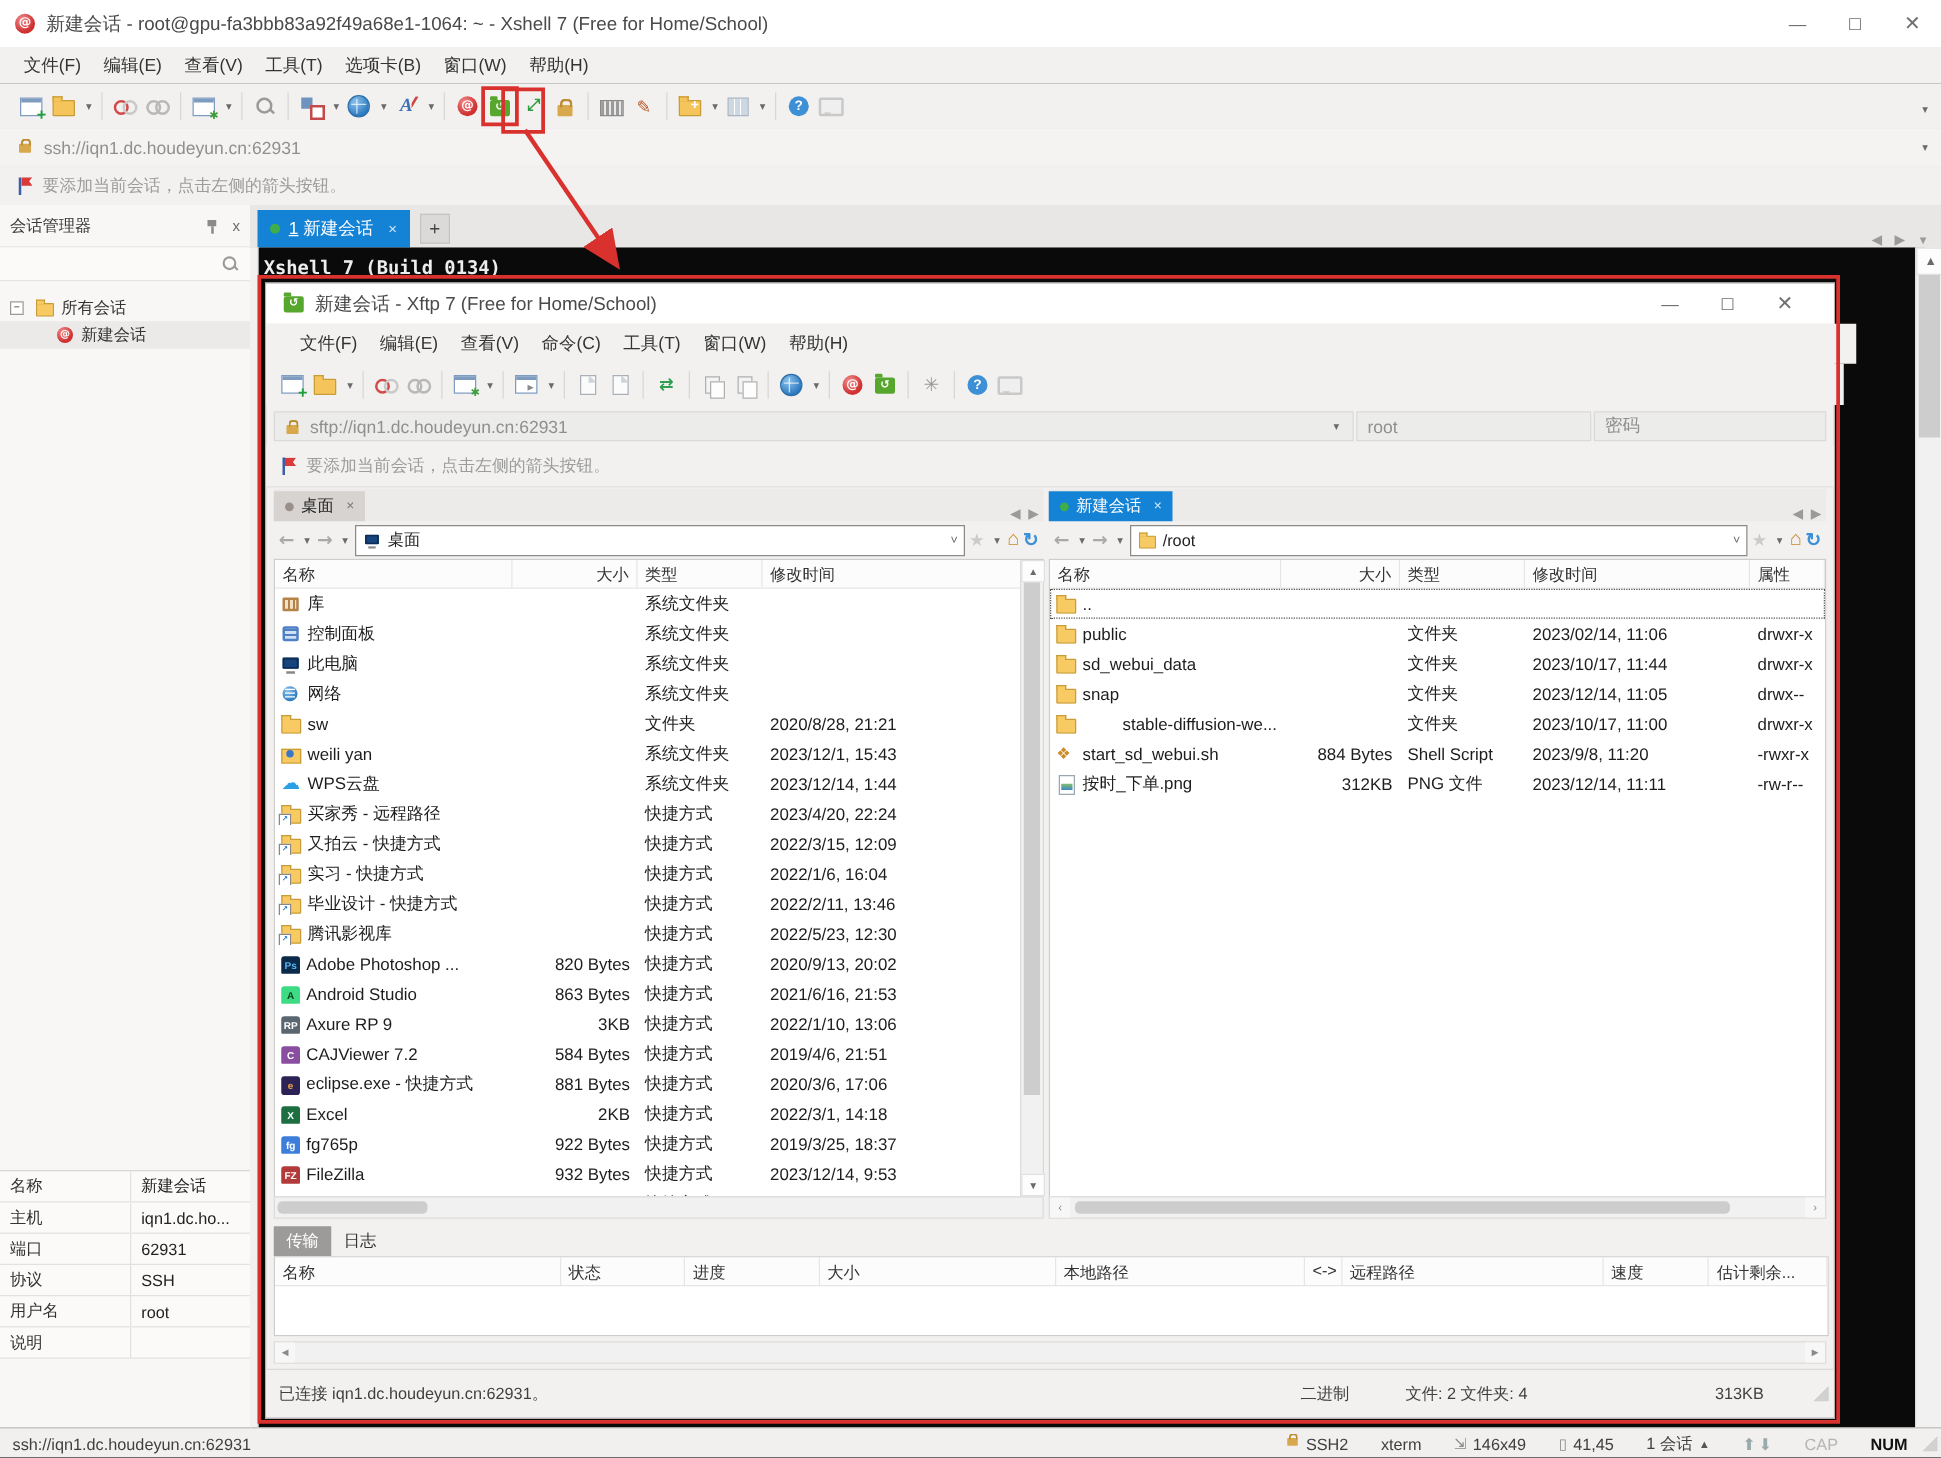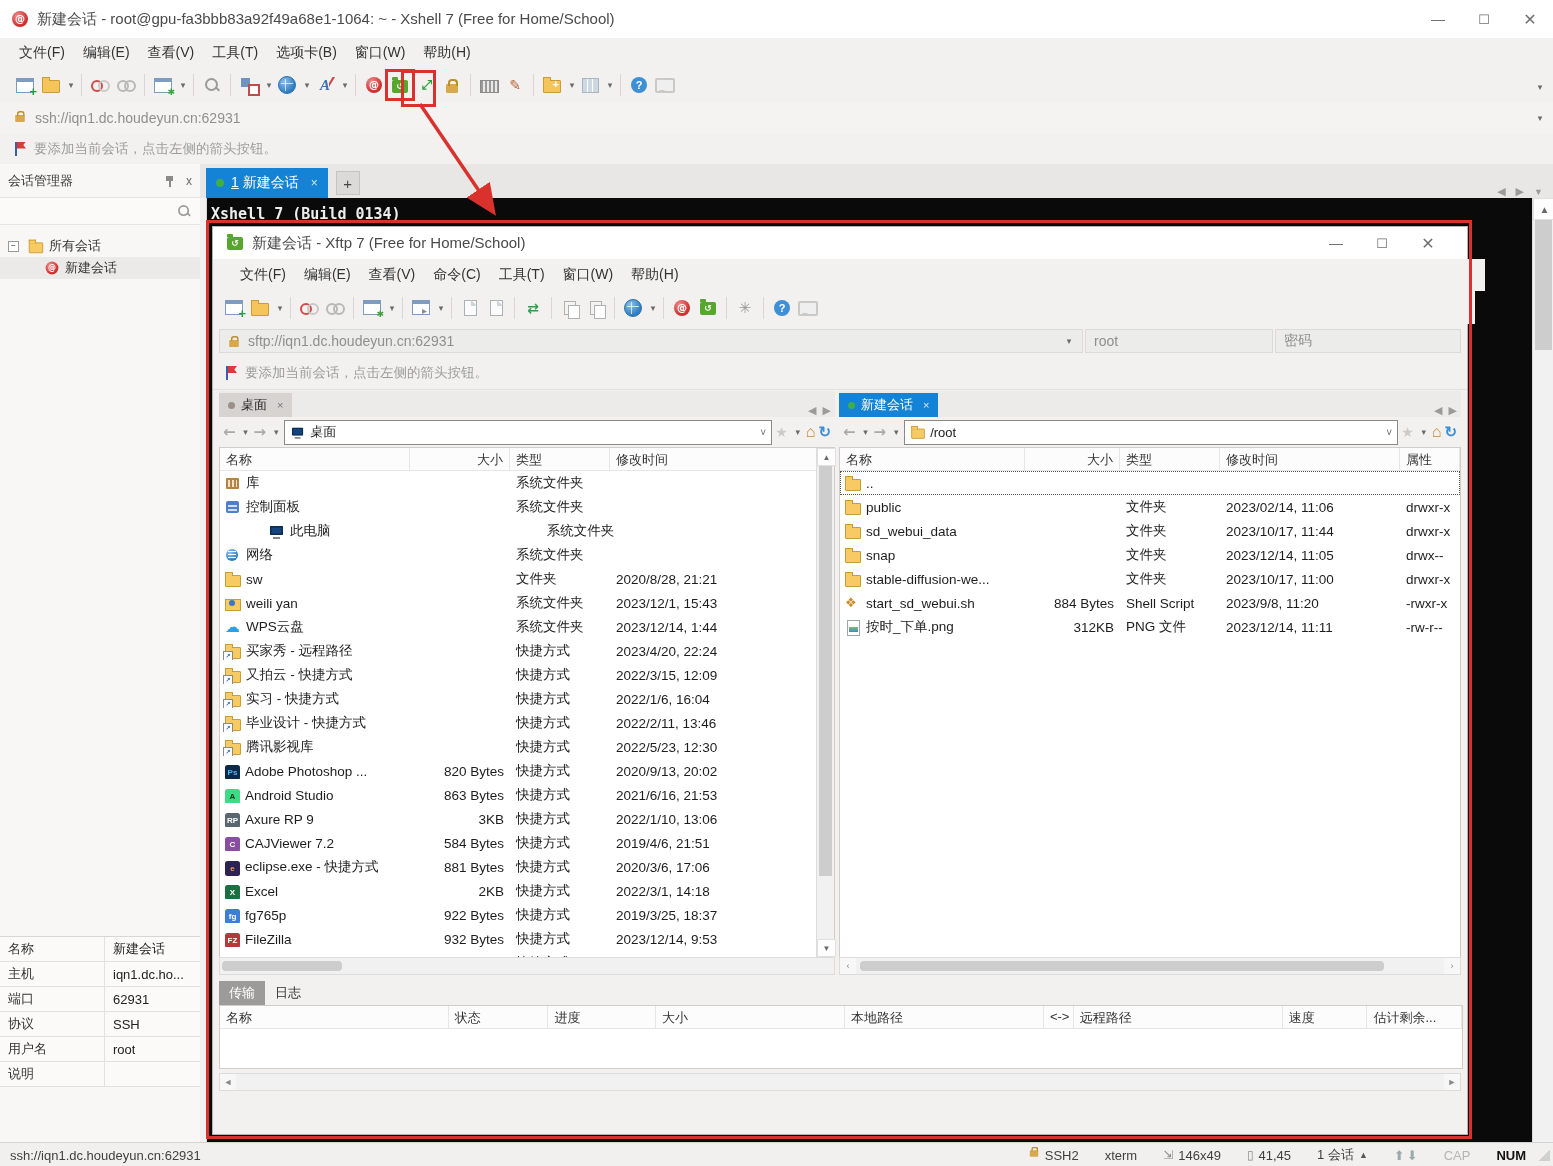--- a/index.html
+++ b/index.html
@@ -494,21 +494,21 @@
           <div class="fl-row">
             <span class="fl-cell" style="width: 190px; padding: 0px 2px;">
               <span class="fic fic-cpanel"></span>
               <span>控制面板</span>
             </span>
             <span class="fl-cell r" style="width: 100px;"></span>
             <span class="fl-cell" style="width: 100px;">系统文件夹</span>
             <span class="fl-cell" style="width: 207px;"></span>
           </div>
           <div class="fl-row">
-            <span class="fl-cell" style="width: 190px; padding: 0px 2px; margin-left: 44px;">
+            <span class="fl-cell" style="width: 190px; padding: 0px 2px;">
               <span class="fic fic-computer"></span>
               <span>此电脑</span>
             </span>
             <span class="fl-cell r" style="width: 100px;"></span>
             <span class="fl-cell" style="width: 100px;">系统文件夹</span>
             <span class="fl-cell" style="width: 207px;"></span>
           </div>
           <div class="fl-row">
             <span class="fl-cell" style="width: 190px; padding: 0px 2px;">
               <span class="fic fic-network"></span>
@@ -761,21 +761,21 @@
             <span class="fl-cell" style="width: 185px; padding: 0px 2px;">
               <span class="fic fic-folder"></span>
               <span>snap</span>
             </span>
             <span class="fl-cell r" style="width: 95px;"></span>
             <span class="fl-cell" style="width: 100px;">文件夹</span>
             <span class="fl-cell" style="width: 180px;">2023/12/14, 11:05</span>
             <span class="fl-cell" style="width: 60px;">drwx--</span>
           </div>
           <div class="fl-row">
-            <span class="fl-cell" style="width: 185px; padding: 0px 2px;">
+            <span class="fl-cell" style="width: 185px; padding: 0px 2px; gap: 32px;">
               <span class="fic fic-folder"></span>
               <span>stable-diffusion-we...</span>
             </span>
             <span class="fl-cell r" style="width: 95px;"></span>
             <span class="fl-cell" style="width: 100px;">文件夹</span>
             <span class="fl-cell" style="width: 180px;">2023/10/17, 11:00</span>
             <span class="fl-cell" style="width: 60px;">drwxr-x</span>
           </div>
           <div class="fl-row">
             <span class="fl-cell" style="width: 185px; padding: 0px 2px;">
@@ -821,20 +821,27 @@
           <span class="fl-hcell" style="width: 85px;">速度</span>
           <span class="fl-hcell" style="width: 95px;">估计剩余...</span>
         </div>
       <div style="height:38px;"></div>
     </div>
     <div class="hscroll" style="left:6px;right:6px;top:846px;">
       <div class="hbtn">◄</div>
       <div style="flex:1;"></div>
       <div class="hbtn">►</div>
     </div>
+    <div class="abs" id="xf-statusbar" style="left:0;top:868px;width:100%;height:37px;">
+      <span style="margin-left:10px;">已连接 iqn1.dc.houdeyun.cn:62931。</span>
+      <span style="margin-left:auto;">二进制</span>
+      <span style="margin-left:45px;">文件: 2  文件夹: 4</span>
+      <span style="margin-left:150px;margin-right:40px;">313KB</span>
+      <span class="grip" style="margin-right:4px;"></span>
+    </div>
   </div>
 
   <div class="abs" id="red-frame" style="left:206px;top:220px;width:1260px;height:913px;"></div>
   <div class="abs" id="red-box" style="left:401px;top:70px;width:29px;height:31px;border:3px solid #d9312e;"></div>
   <svg class="abs" width="1553" height="1166" style="left:0;top:0;pointer-events:none;z-index:8;">
     <defs>
       <marker id="arrh" markerWidth="9" markerHeight="8" refX="7" refY="4" orient="auto">
         <path d="M0,0 L9,4 L0,8 z" fill="#d9312e"></path>
       </marker>
     </defs>

